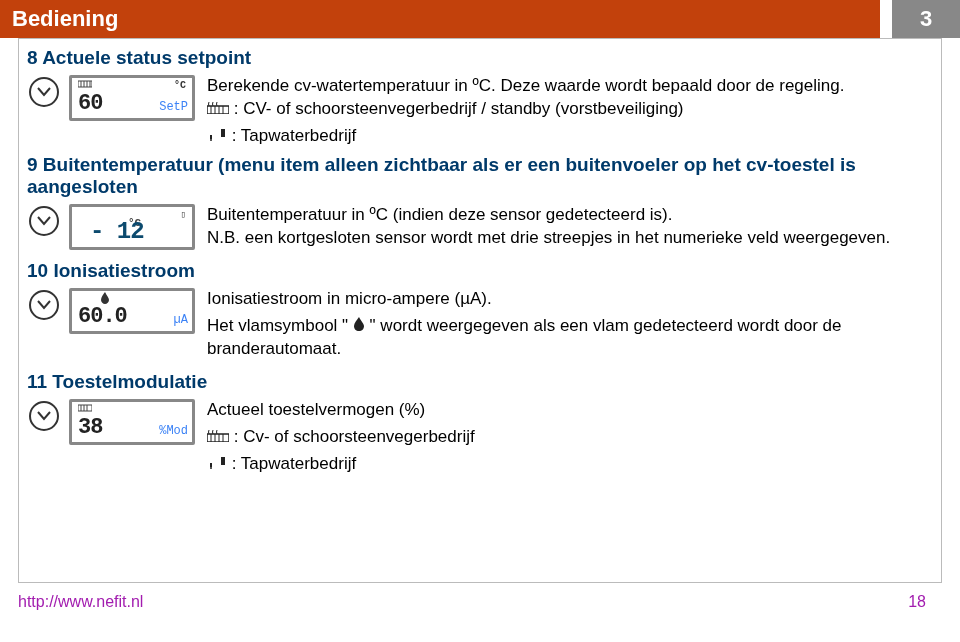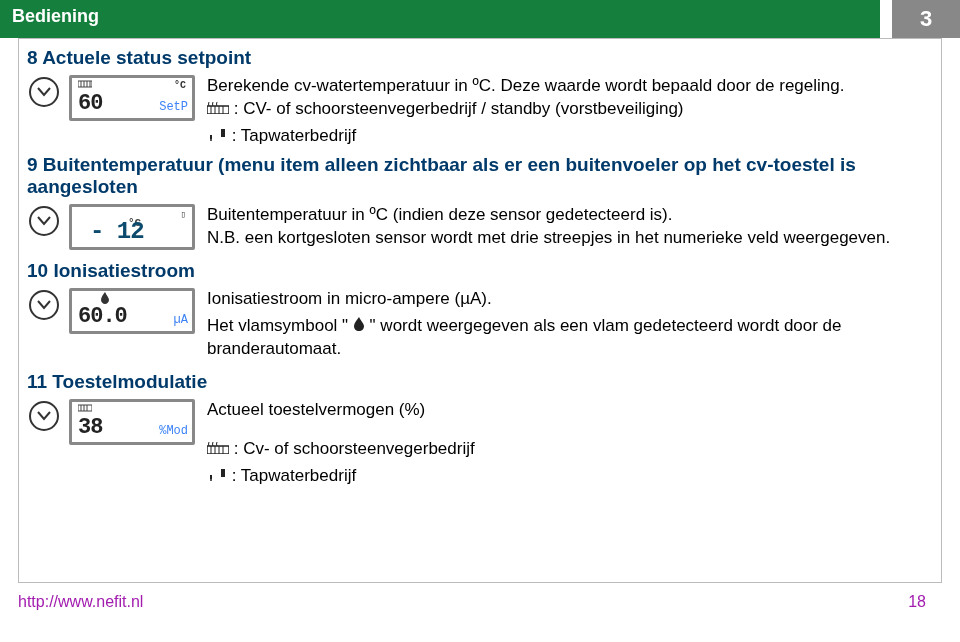--- a/index.html
+++ b/index.html
@@ -9,24 +9,24 @@
     background: #fff;
     width: 960px;
     height: 642px;
     overflow: hidden;
   }
   .header {
     display: flex;
     align-items: stretch;
   }
   .header-title {
-    background: #15803d;
+    background: #c2410c;
     color: #fff;
     font-weight: bold;
-    font-size: 18px;
+    font-size: 22px;
     padding: 6px 12px;
     flex: 1;
   }
   .header-page {
     background: #888;
     color: #fff;
     font-weight: bold;
     font-size: 22px;
     padding: 6px 16px;
     margin-left: 12px;
@@ -309,21 +309,21 @@
               <line x1="6" y1="1" x2="6" y2="7" stroke="#444"></line>
               <line x1="9" y1="1" x2="9" y2="7" stroke="#444"></line>
             </svg>
         </span>
         <span class="big">38</span>
         <span class="suffix">%Mod</span>
       </div>
     </div>
     <div class="col-text">
       <div>Actueel toestelvermogen (%)</div>
-      <div style="margin-top:16px;">
+      <div style="margin-top:4px;">
         <span class="inline-icon">
           <svg width="22" height="12" viewBox="0 0 22 12">
               <path d="M2 0 Q1 2 2 4 M6 0 Q5 2 6 4 M10 0 Q9 2 10 4" fill="none" stroke="#222" stroke-width="1"></path>
               <rect x="0" y="4" width="22" height="8" fill="none" stroke="#222" stroke-width="1.5"></rect>
               <line x1="4" y1="4" x2="4" y2="12" stroke="#222"></line>
               <line x1="8" y1="4" x2="8" y2="12" stroke="#222"></line>
               <line x1="12" y1="4" x2="12" y2="12" stroke="#222"></line>
               <line x1="16" y1="4" x2="16" y2="12" stroke="#222"></line>
             </svg>
         </span>

